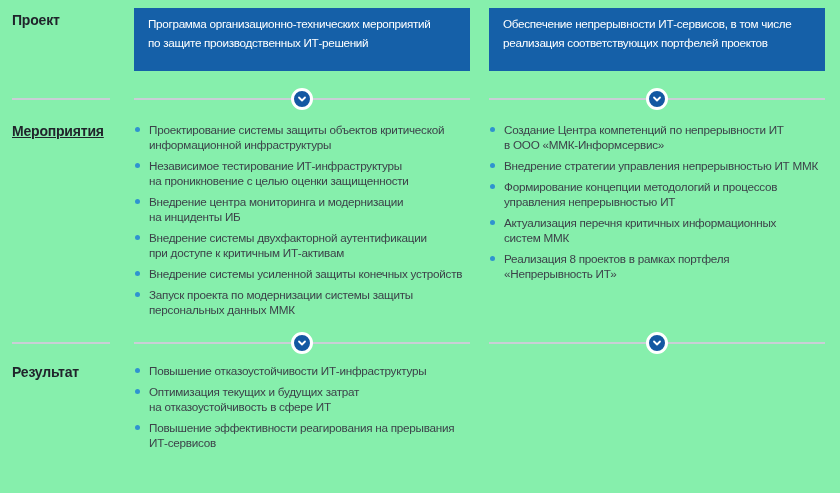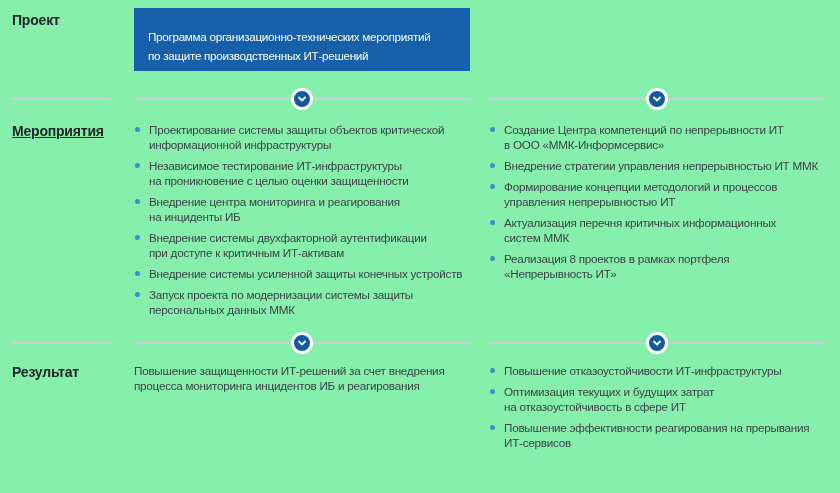--- a/index.html
+++ b/index.html
@@ -30,21 +30,21 @@
     line-height: 1.15;
   }
   .header-row .row-label { padding-top: 4px; }
   .events-row .row-label { padding-top: 1px; text-decoration: underline; }
   .result-row .row-label { padding-top: 1px; }
   
   .header-card {
     background: #1560a8;
     min-height: 63px;
     display: flex;
-    align-items: flex-end;
+    align-items: flex-start;
     padding: 6px 14px;
   }
   .header-card .card-text {
     color: #ffffff;
     font-size: 11.7px;
     line-height: 19px;
     letter-spacing: -0.3px;
     white-space: pre-line;
   }
   
@@ -112,20 +112,24 @@
 <body>
 
 <div class="slide">
 
   <div class="row header-row">
     <div class="row-label">Проект</div>
     <div class="header-card">
       <span class="card-text">Программа организационно-технических мероприятий
 по защите производственных ИТ-решений</span>
     </div>
+    <div class="header-card">
+      <span class="card-text">Обеспечение непрерывности ИТ-сервисов, в том числе
+реализация соответствующих портфелей проектов</span>
+    </div>
   </div>
 
   <div class="row divider-row divider-1">
     <div class="divider-cell label-cell">
       <div class="divider-line"></div>
     </div>
     <div class="divider-cell">
       <div class="divider-line"></div>
       <div class="chevron-badge">
         <svg width="12" height="12" viewBox="0 0 12 12">
@@ -152,21 +156,21 @@
           <span class="body-text">Проектирование системы защиты объектов критической
 информационной инфраструктуры</span>
         </li>
       <li class="bullet-item">
           <span class="bullet-dot"></span>
           <span class="body-text">Независимое тестирование ИТ-инфраструктуры
 на проникновение с целью оценки защищенности</span>
         </li>
       <li class="bullet-item">
           <span class="bullet-dot"></span>
-          <span class="body-text">Внедрение центра мониторинга и реагирования
+          <span class="body-text">Внедрение центра мониторинга и модернизации
 на инциденты ИБ</span>
         </li>
       <li class="bullet-item">
           <span class="bullet-dot"></span>
           <span class="body-text">Внедрение системы двухфакторной аутентификации
 при доступе к критичным ИТ-активам</span>
         </li>
       <li class="bullet-item">
           <span class="bullet-dot"></span>
           <span class="body-text">Внедрение системы усиленной защиты конечных устройств</span>
@@ -224,24 +228,20 @@
         <svg width="12" height="12" viewBox="0 0 12 12">
             <polyline points="3,4.5 6,7.5 9,4.5" fill="none" stroke="#ffffff" stroke-width="1.8" stroke-linecap="round" stroke-linejoin="round"></polyline>
           </svg>
       </div>
     </div>
   </div>
 
   <div class="row result-row">
     <div class="row-label">Результат</div>
 
-    <div class="result-paragraph">
-      <span class="body-text">Повышение защищенности ИТ-решений за счет внедрения
-процесса мониторинга инцидентов ИБ и реагирования</span>
-    </div>
 
     <ul class="bullet-list">
       <li class="bullet-item">
           <span class="bullet-dot"></span>
           <span class="body-text">Повышение отказоустойчивости ИТ-инфраструктуры</span>
         </li>
       <li class="bullet-item">
           <span class="bullet-dot"></span>
           <span class="body-text">Оптимизация текущих и будущих затрат
 на отказоустойчивость в сфере ИТ</span>

